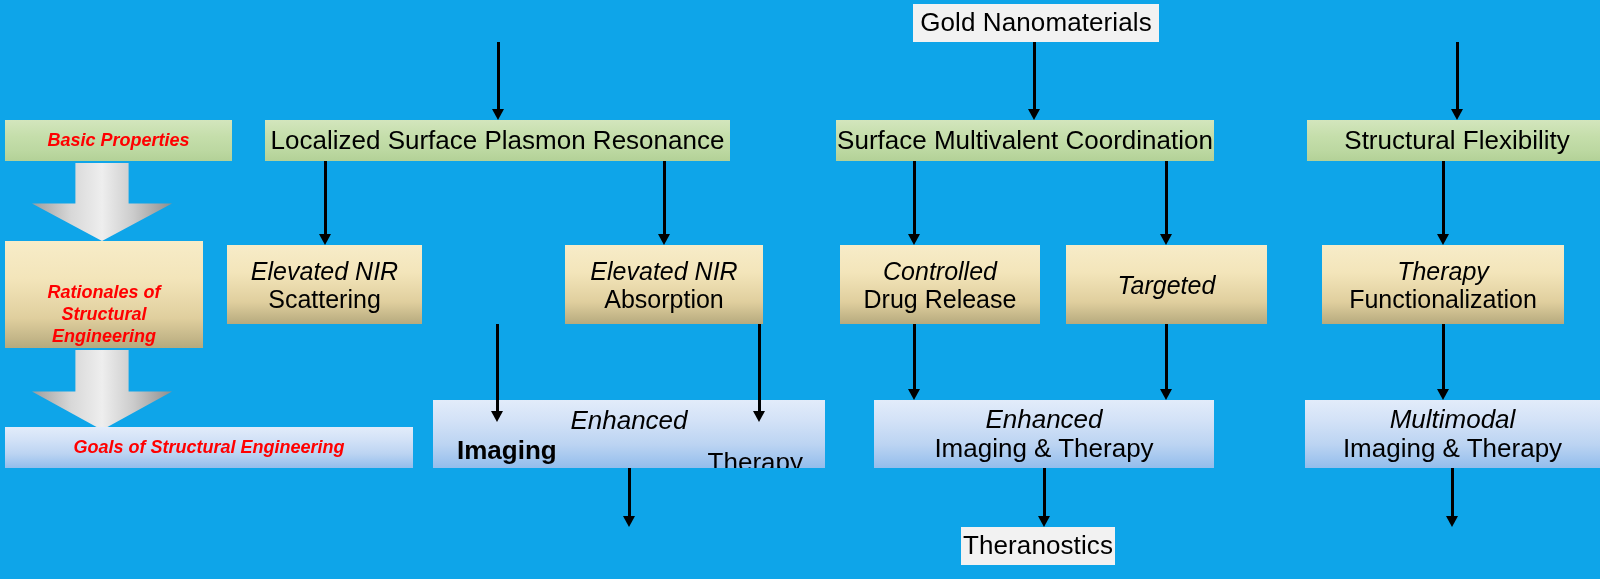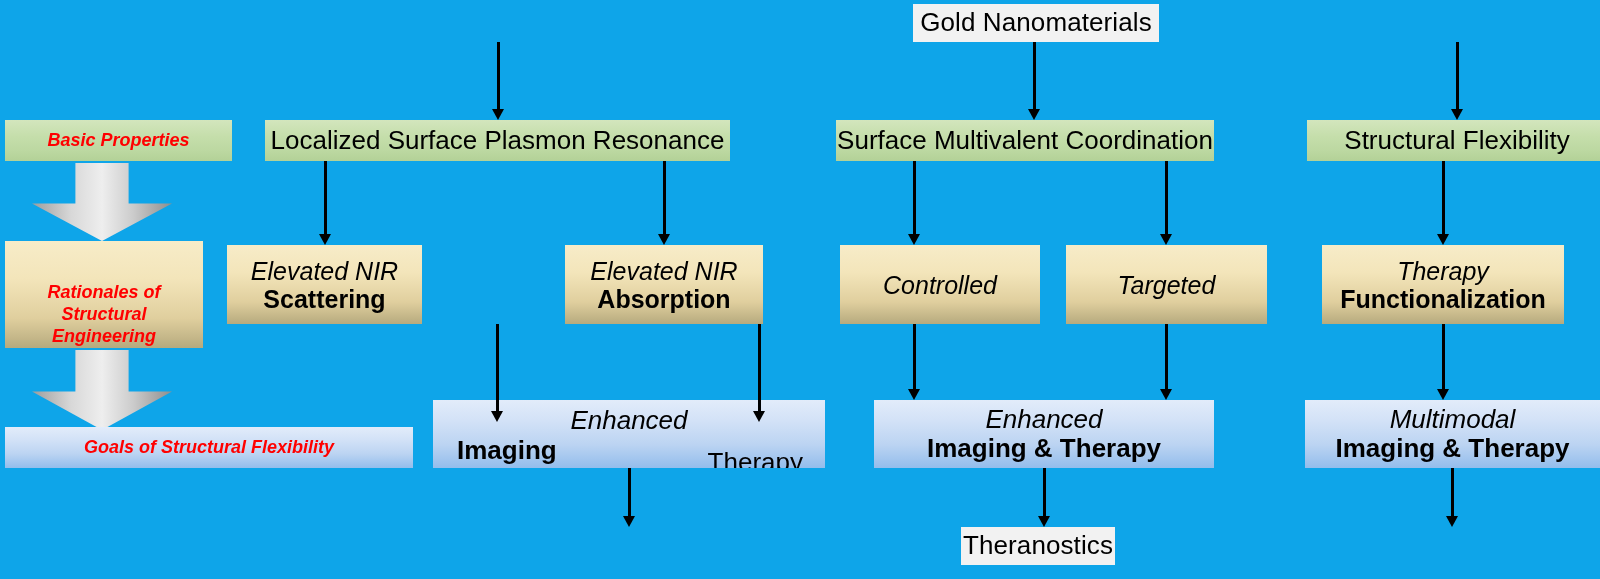--- a/index.html
+++ b/index.html
@@ -69,21 +69,20 @@
     font-size: 18px;
     line-height: 1.22;
   }
   .ital {
     font-style: italic;
     display: block;
   }
   .reg {
     font-style: normal;
     display: block;
-    font-weight: bold;
   }
 
   
   .gray-arrow {
     position: absolute;
     background: linear-gradient(to right, #9d9d9d 0%, #d8d8d8 28%, #eeeeee 50%, #cccccc 72%, #8e8e8e 100%);
   }
 
   
   .thin-arrow {
@@ -158,20 +157,21 @@
     <span class="reg">Scattering</span>
   </div>
 
   <div class="box tan" style="left:565px; top:245px; width:198px; height:79px;">
     <span class="ital">Elevated NIR</span>
     <span class="reg">Absorption</span>
   </div>
 
   <div class="box tan" style="left:814px; top:245px; width:200px; height:79px;margin-left:26px;">
     <span class="ital">Controlled</span>
+    <span class="reg">Drug Release</span>
   </div>
 
   <div class="box tan" style="left:1066px; top:245px; width:201px; height:79px;">
     <span class="ital">Targeted</span>
   </div>
 
   <div class="box tan" style="left:1322px; top:245px; width:242px; height:79px;">
     <span class="ital">Therapy</span>
     <span class="reg">Functionalization</span>
   </div>
@@ -194,21 +194,21 @@
   </div>
   <div class="thin-arrow" style="left:1436px; top:161px; width:14px; height:84px;">
     <div class="line" style="height:73px;"></div>
       <div class="tip"></div>
   </div>
 
   <div class="gray-arrow" style="left:32px; top:350px; width:140px; height:80px;
               clip-path: polygon(31% 0%, 69% 0%, 69% 52%, 100% 52%, 50% 100%, 0% 52%, 31% 52%);"></div>
 
   <div class="box blue" style="left:5px; top:427px; width:408px; height:41px;">
-    <span class="redlabel">Goals of Structural Flexibility</span>
+    <span class="redlabel">Goals of Structural Engineering</span>
   </div>
 
   <div class="box blue" style="left:433px; top:400px; width:392px; height:68px; display:block;">
     <div class="ital" style="position:absolute; left:0; right:0; top:6px; text-align:center;">Enhanced</div>
     <div style="position:absolute; left:24px; top:36px;font-weight:bold;">Imaging</div>
     <div style="position:absolute; right:22px; top:36px;margin-top:12px;">Therapy</div>
   </div>
 
   <div class="box blue" style="left:874px; top:400px; width:340px; height:68px;">
     <span class="ital">Enhanced</span>

